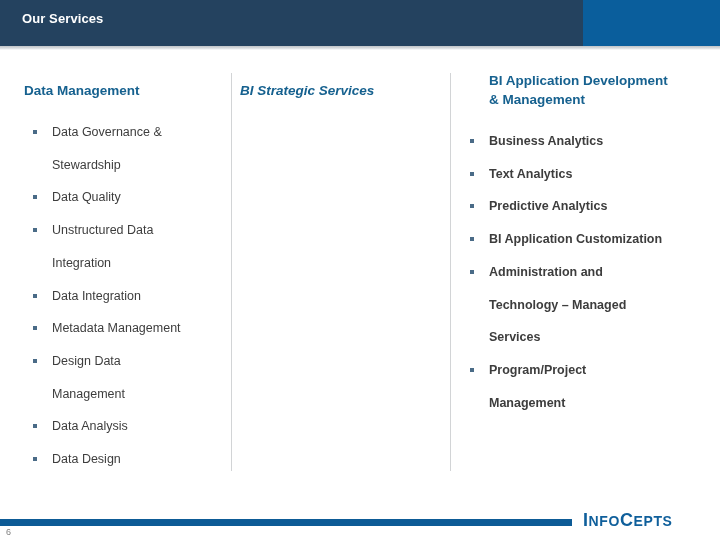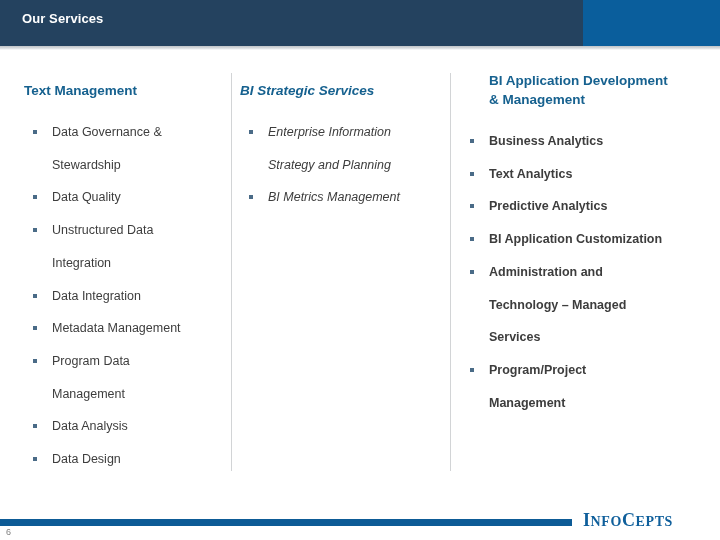--- a/index.html
+++ b/index.html
@@ -140,21 +140,21 @@
     color: #7f7f7f;
   }
   .logo {
     position: absolute;
     left: 583px;
     top: 508px;
     height: 24px;
     width: 132px;
   }
   .logo-text {
-    font-family: Liberation Serif, serif;
+    font-family: Liberation Sans, sans-serif;
     font-size: 18px;
     font-weight: bold;
     color: #0f5f9b;
     letter-spacing: 0.6px;
     line-height: 24px;
     white-space: nowrap;
   }
   .logo-text .cap { font-size: 18px; }
   .logo-text .sm  { font-size: 14px; }
 </style>
@@ -167,43 +167,38 @@
   <div class="header-title">Our Services</div>
 </div>
 <div class="header-shadow"></div>
 
 <div class="content">
 
   <div class="divider divider-1"></div>
   <div class="divider divider-2"></div>
 
   <div class="col col-1">
-    <div class="col-head">Text Management</div>
+    <div class="col-head">Data Management</div>
     <ul class="svc-list">
       <li><span class="bullet"></span><span>Data Governance &amp;
 Stewardship</span></li>
       <li><span class="bullet"></span><span>Data Quality</span></li>
       <li><span class="bullet"></span><span>Unstructured Data
 Integration</span></li>
       <li><span class="bullet"></span><span>Data Integration</span></li>
       <li><span class="bullet"></span><span>Metadata Management</span></li>
-      <li><span class="bullet"></span><span>Program Data
+      <li><span class="bullet"></span><span>Design Data
 Management</span></li>
       <li><span class="bullet"></span><span>Data Analysis</span></li>
       <li><span class="bullet"></span><span>Data Design</span></li>
     </ul>
   </div>
 
   <div class="col col-2">
     <div class="col-head">BI Strategic Services</div>
-    <ul class="svc-list">
-      <li><span class="bullet"></span><span>Enterprise Information
-Strategy and Planning</span></li>
-      <li><span class="bullet"></span><span>BI Metrics Management</span></li>
-    </ul>
   </div>
 
   <div class="col col-3">
     <div class="col-head">BI Application Development
 &amp; Management</div>
     <ul class="svc-list">
       <li><span class="bullet"></span><span>Business Analytics</span></li>
       <li><span class="bullet"></span><span>Text Analytics</span></li>
       <li><span class="bullet"></span><span>Predictive Analytics</span></li>
       <li><span class="bullet"></span><span>BI Application Customization</span></li>

